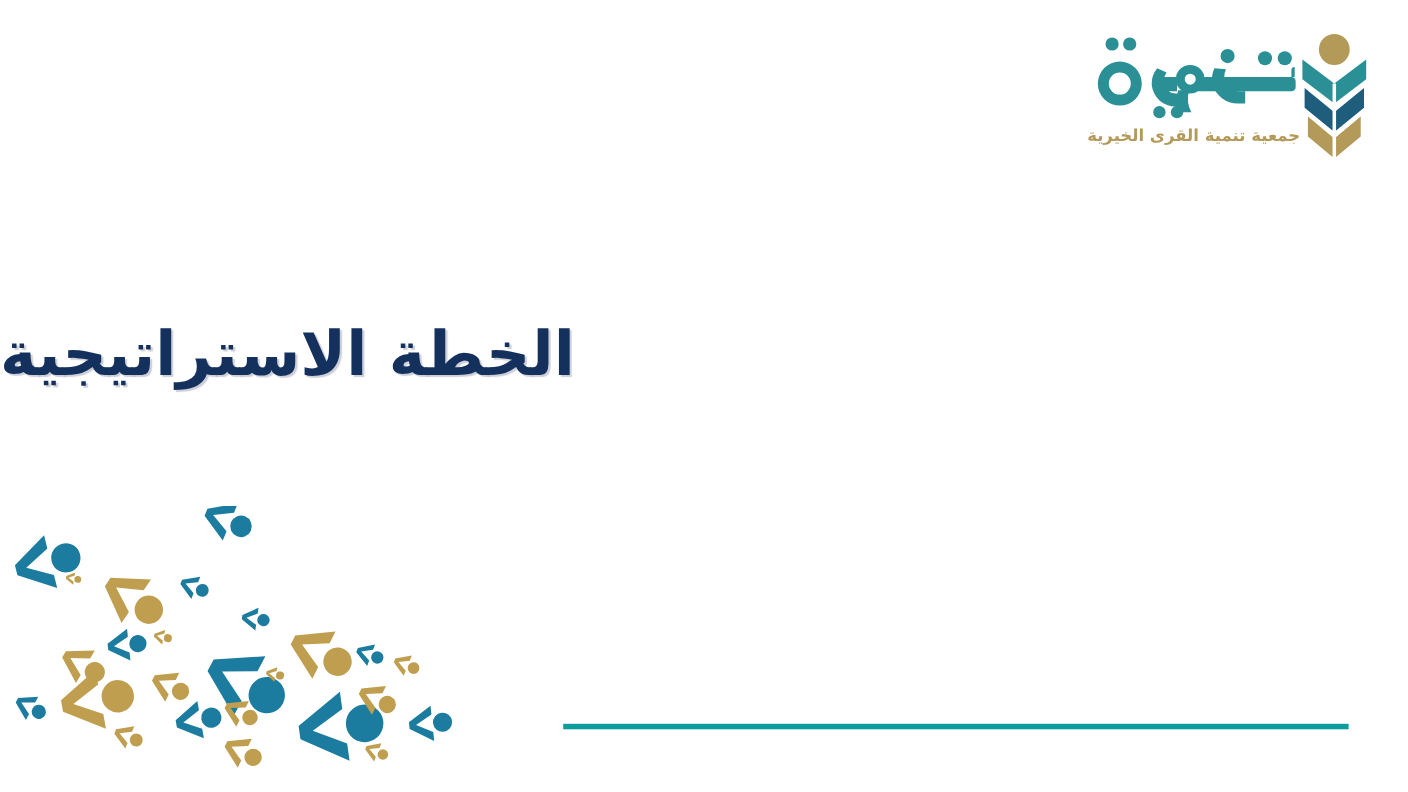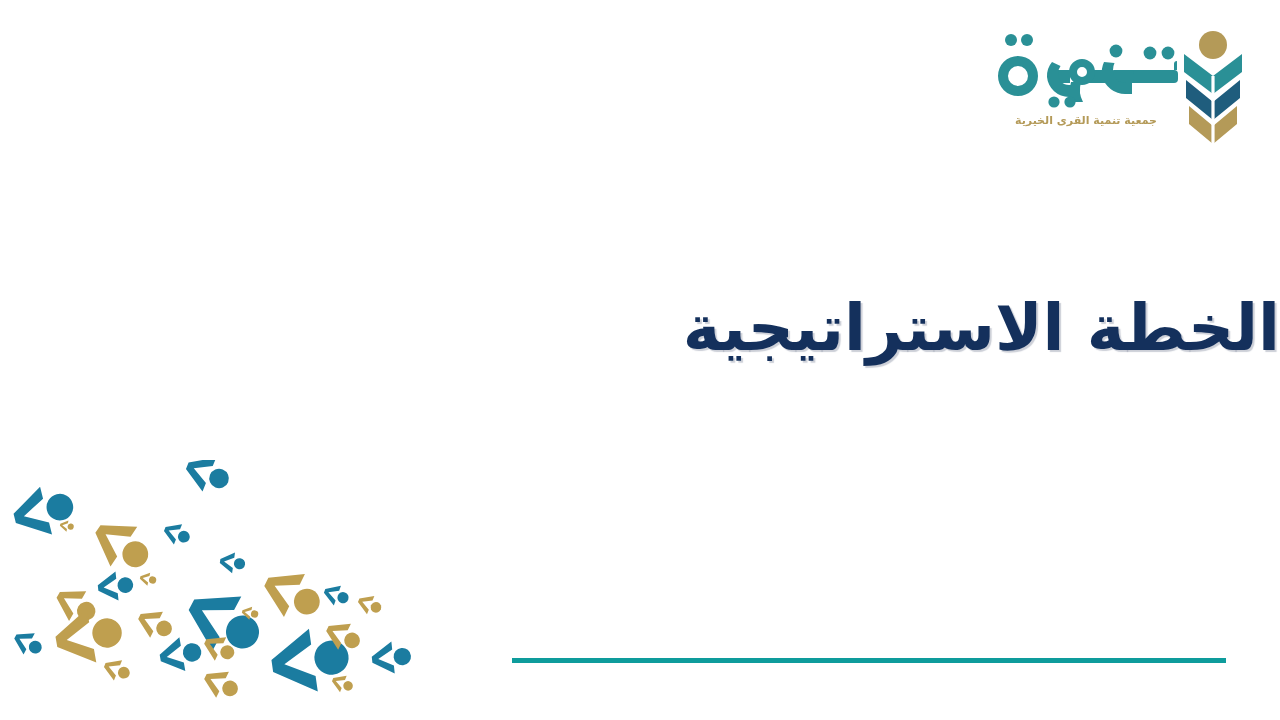--- a/index.html
+++ b/index.html
@@ -41,37 +41,37 @@
     width: 62px;
     height: 116px;
   }
   #logo-tagline {
     position: absolute;
     right: 62px;
     top: 96px;
     width: 192px;
     text-align: center;
     font-family: "DejaVu Sans", "Liberation Sans", sans-serif;
-    font-size: 11px;
+    font-size: 15px;
     font-weight: 600;
     color: #b49a58;
     letter-spacing: 0px;
     white-space: nowrap;
     direction: rtl;
   }
 
   
   #slide-title {
     position: absolute;
     left: 0;
     right: 0;
     top: 288px;
-    text-align: right;
+    text-align: left;
     font-family: "DejaVu Sans", "Liberation Sans", sans-serif;
-    font-size: 64px;
+    font-size: 56px;
     font-weight: bold;
     color: #14305c;
     direction: rtl;
     line-height: 1.25;
     letter-spacing: 1px;
     text-shadow: 2px 2px 1px rgba(120,130,150,0.38);
     white-space: nowrap;
   }
 
   

